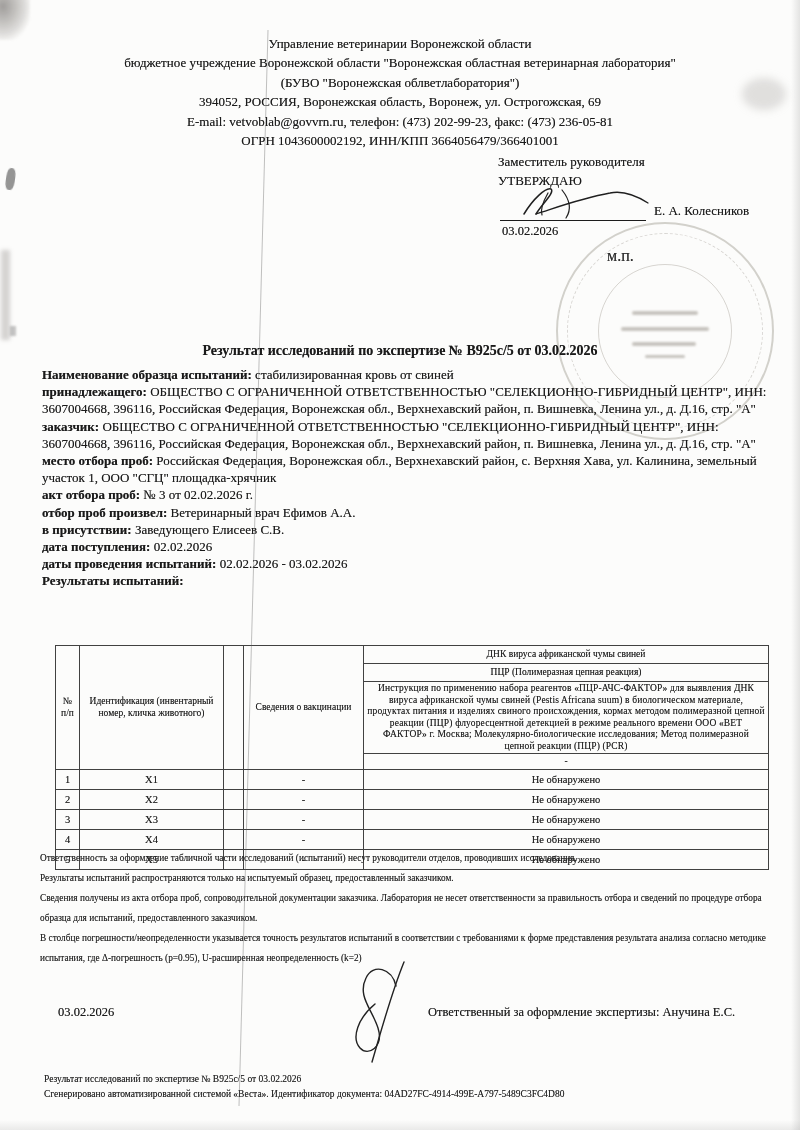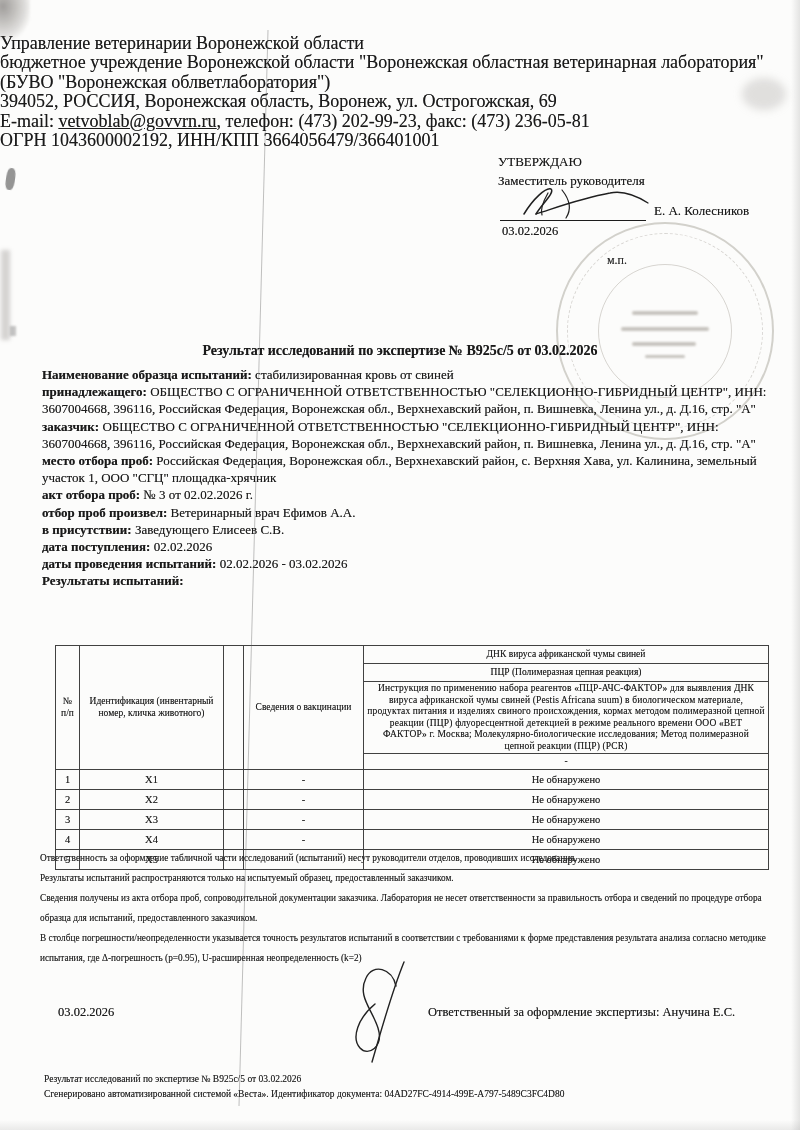--- a/index.html
+++ b/index.html
@@ -4,28 +4,28 @@
 <style>
   html,body{margin:0;padding:0;}
   body{
     width:800px;height:1130px;position:relative;overflow:hidden;
     background:#fcfcfb;
     font-family:"Liberation Serif","DejaVu Serif",serif;
     color:#1a1a1a;
     text-shadow:0 0 .6px rgba(25,25,25,.55);
   }
   
-  .org{position:absolute;top:34px;left:0;right:0;font-size:18px;line-height:19.4px;}
-  .email{text-decoration:underline;}
+  .org{position:absolute;top:34px;left:0;right:0;text-align:center;font-size:13px;line-height:19.4px;}
+  .email{}
   
   .approval{position:absolute;left:498px;top:152px;width:300px;font-size:13px;line-height:19px;}
   .sig-underline{position:absolute;left:500px;top:220px;width:146px;border-bottom:1.4px solid #1c1c1c;}
   .kolesnikov{position:absolute;left:654px;top:203px;font-size:13px;}
   .approval-date{position:absolute;left:502px;top:224px;font-size:12.5px;}
-  .mp{position:absolute;left:607px;top:253px;font-size:12px;color:#2d2d2d;font-family:Liberation Serif, serif;}
+  .mp{position:absolute;left:607px;top:247px;font-size:16px;color:#2d2d2d;font-family:Liberation Serif, serif;}
   
   .stamp{position:absolute;left:556px;top:222px;width:218px;height:218px;opacity:.78;pointer-events:none;}
   .ring{position:absolute;border-radius:50%;}
   .ring.outer{inset:0;border:2.5px solid rgba(125,118,106,.42);}
   .ring.text-ring{inset:11px;border:1.5px dashed rgba(112,105,94,.33);}
   .ring.inner{inset:42px;border:1.6px solid rgba(125,118,106,.38);}
   .cmark{position:absolute;background:rgba(115,108,96,.5);filter:blur(1.3px);border-radius:2px;height:4px;}
   .cmark.m1{left:35%;top:41%;width:30%;}
   .cmark.m2{left:30%;top:48%;width:40%;}
   .cmark.m3{left:35%;top:55%;width:29%;}
@@ -70,22 +70,22 @@
 <div class="org">
   <div>Управление ветеринарии Воронежской области</div>
   <div>бюджетное учреждение Воронежской области "Воронежская областная ветеринарная лаборатория"</div>
   <div>(БУВО "Воронежская облветлаборатория")</div>
   <div>394052, РОССИЯ, Воронежская область, Воронеж, ул. Острогожская, 69</div>
   <div><span>E-mail:</span> <span class="email">vetvoblab@govvrn.ru</span><span>,  телефон: (473) 202-99-23, факс: (473) 236-05-81</span></div>
   <div>ОГРН 1043600002192, ИНН/КПП 3664056479/366401001</div>
 </div>
 
 <div class="approval">
+  <div>Заместитель руководителя</div>
   <div>УТВЕРЖДАЮ</div>
-  <div>Заместитель руководителя</div>
 </div>
 <div class="sig-underline"></div>
 <div class="kolesnikov">Е. А. Колесников</div>
 <div class="approval-date">03.02.2026</div>
 <div class="mp">м.п.</div>
 
 <div class="stamp">
   <div class="ring outer"></div>
   <div class="ring text-ring"></div>
   <div class="ring inner"></div>

